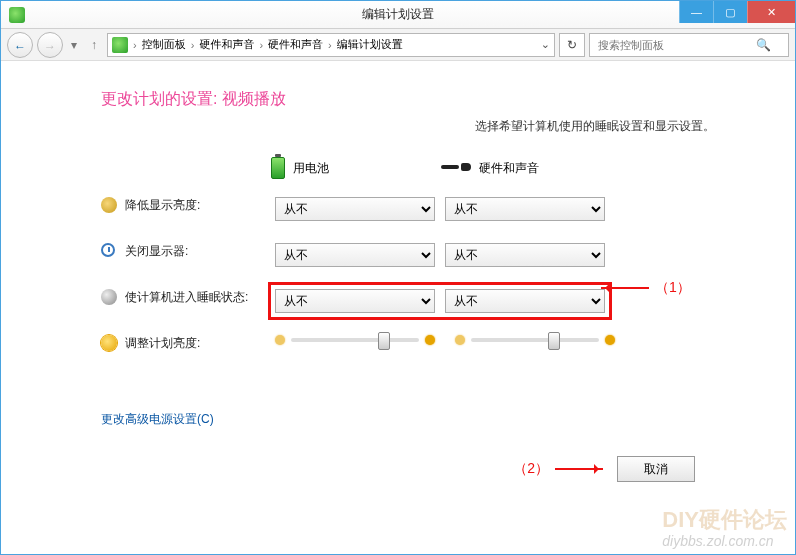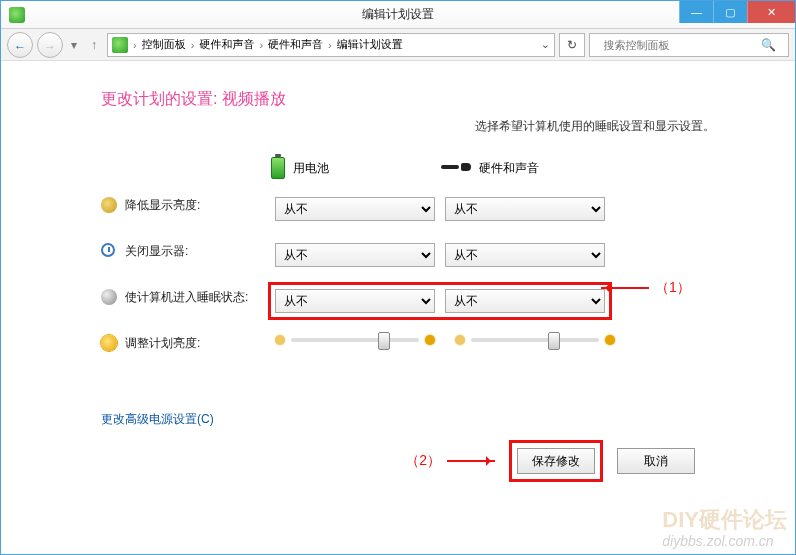--- a/index.html
+++ b/index.html
@@ -93,21 +93,21 @@
     display: flex; align-items: center; justify-content: center;
     color: #444;
   }
   .search-box {
     width: 200px; height: 24px;
     border: 1px solid #b7b7b7;
     background: #fff;
     display: flex; align-items: center;
     padding: 0 6px;
     color: #999;
-    justify-content: center;
+    justify-content: flex-start;
   }
   .search-box input {
     border:none; outline:none; width: 160px; font-size:11px; color:#555;
   }
   .content {
     padding: 22px 80px 0 100px;
   }
   .page-title {
     color: #ec4899;
     font-size: 16px;
@@ -356,22 +356,19 @@
 <div class="annot side1">
   <div class="arrow left"></div>
   <span>（1）</span>
 </div>
 
 <div class="footer">
   <div class="annot">
     <span>（2）</span>
     <div class="arrow right"></div>
   </div>
-  <div class="btn-box-highlight">
-    <button class="btn">保存修改</button>
-  </div>
   <button class="btn">取消</button>
 </div>
 
 <div class="watermark">
   <div class="big">DIY硬件论坛</div>
   <div>diybbs.zol.com.cn</div>
 </div>
 
 </body></html>

